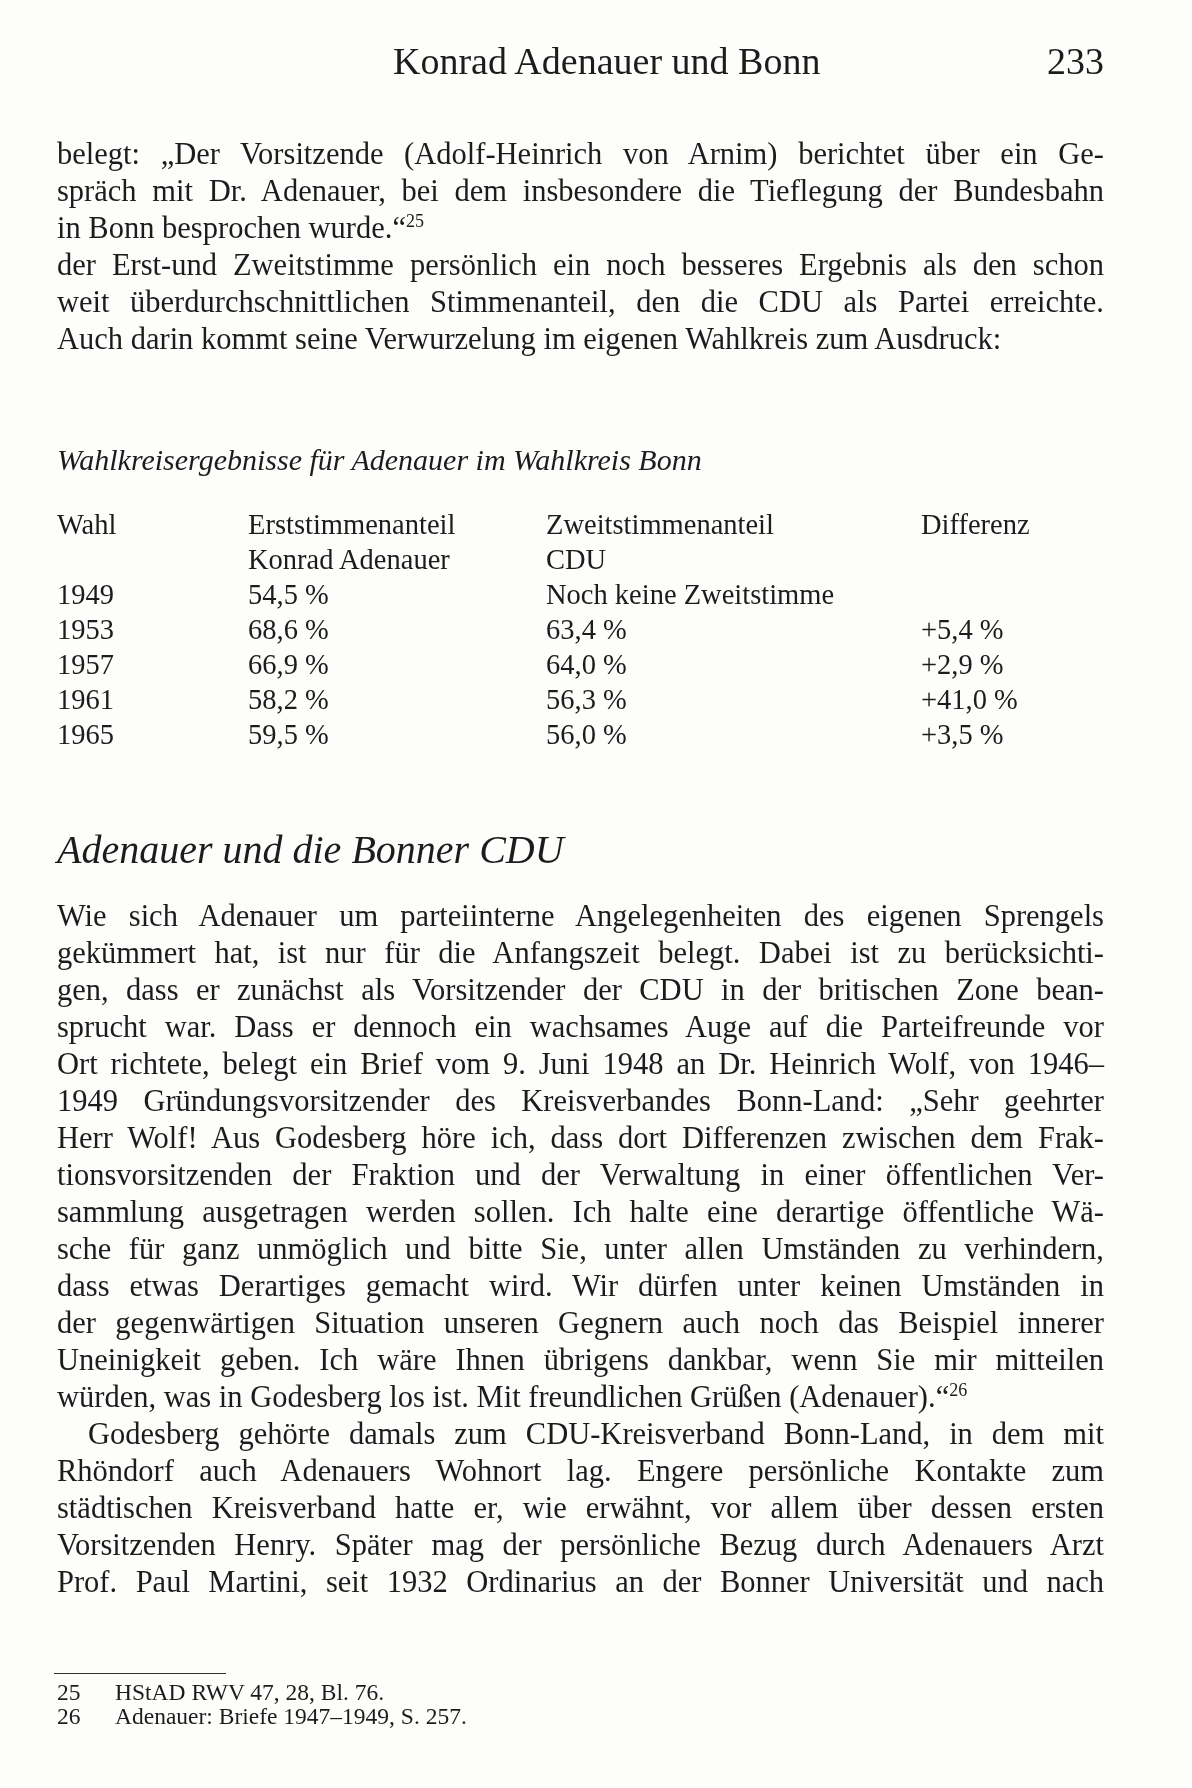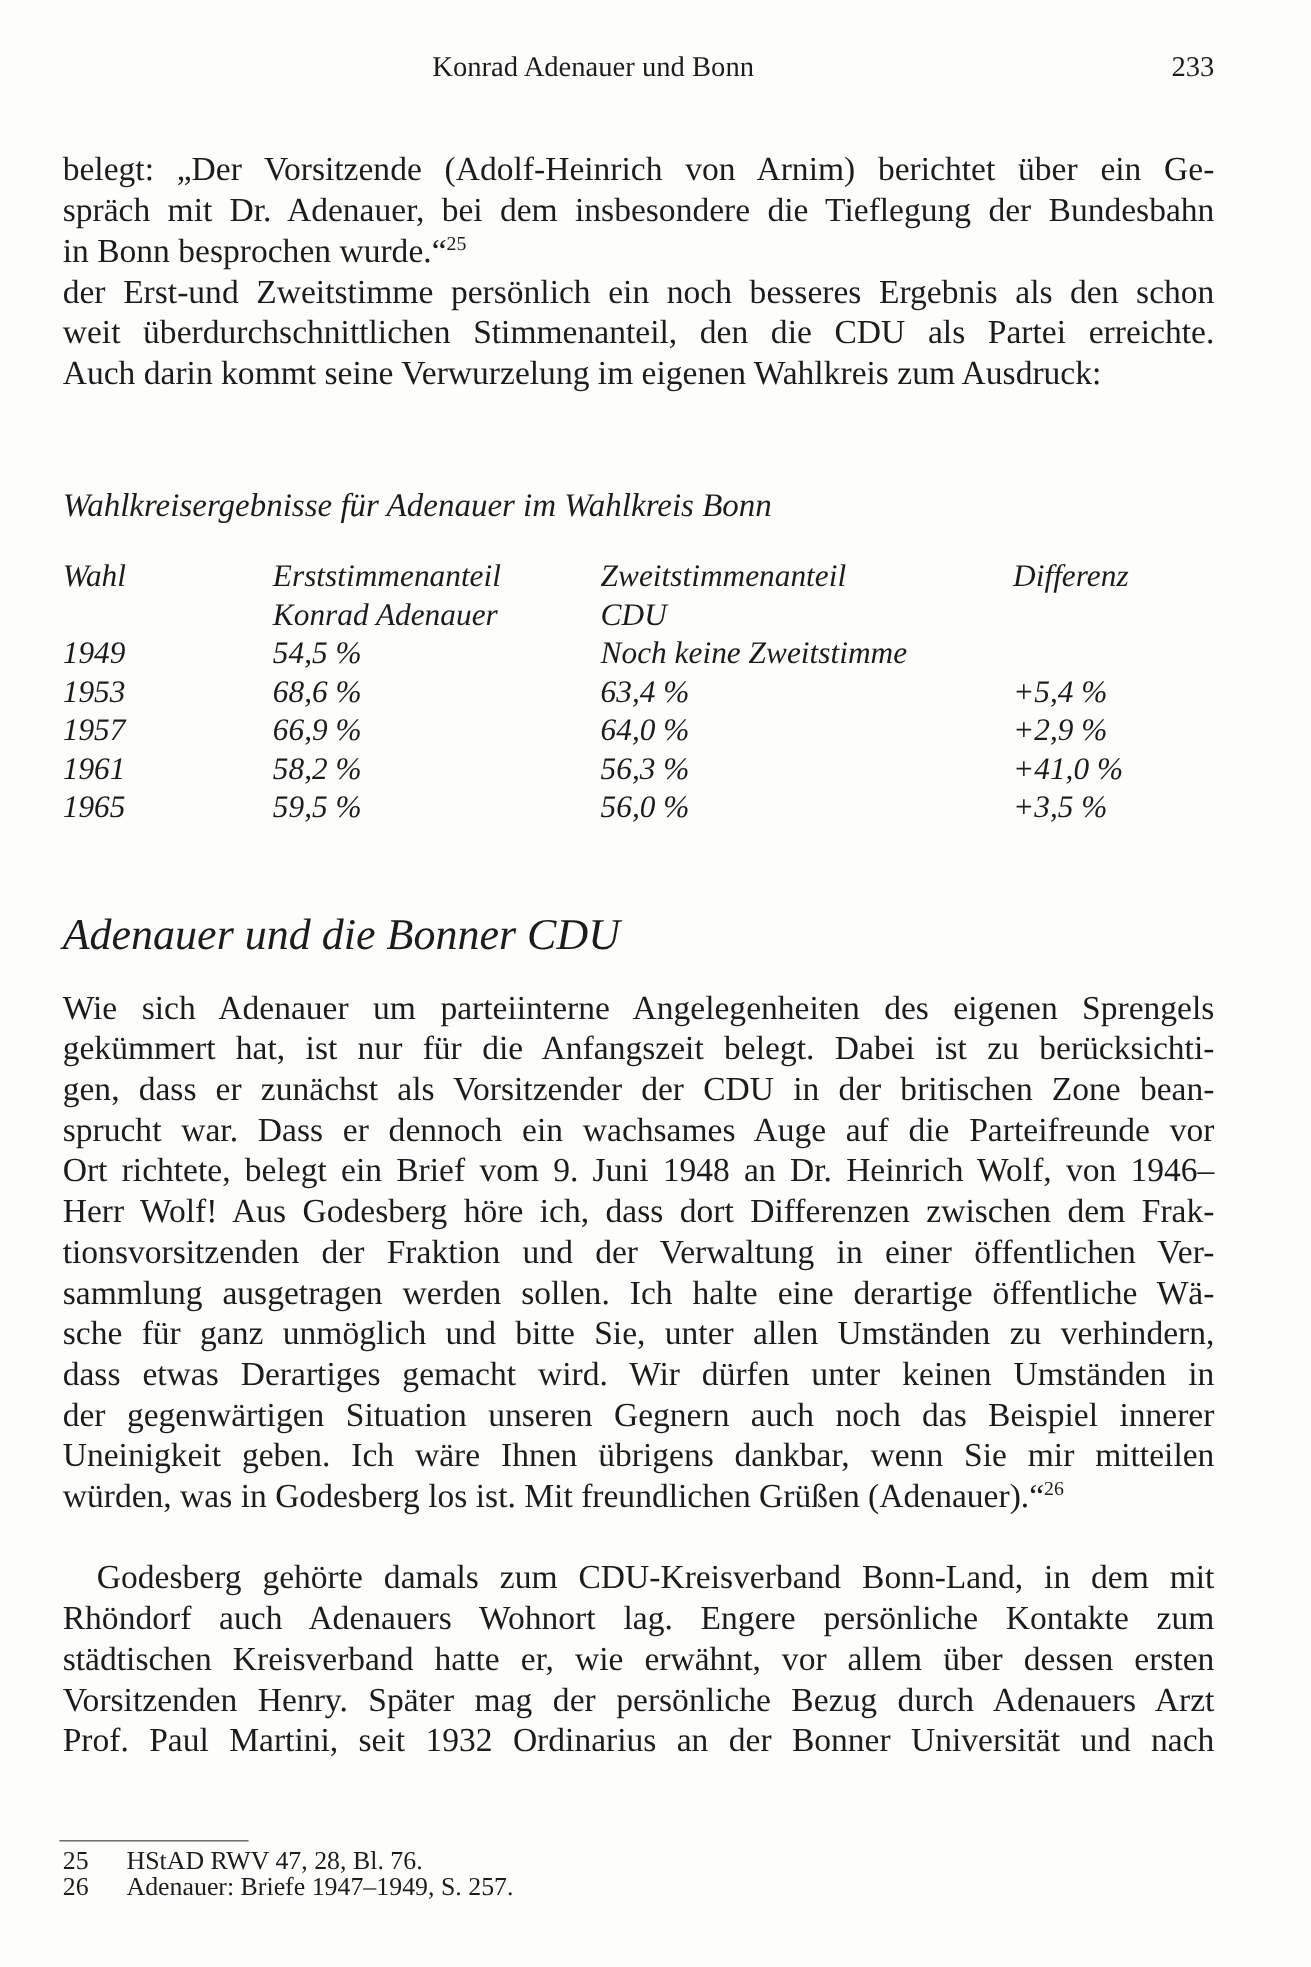--- a/index.html
+++ b/index.html
@@ -20,21 +20,21 @@
     left: 57px;
     top: 0;
     width: 1047px;
   }
   .running-head {
     position: absolute;
     top: 41px;
     left: 0;
     width: 1047px;
     height: 40px;
-    font-size: 26px;
+    font-size: 38px;
     line-height: 40px;
   }
   .running-title {
     position: absolute;
     left: 336px;
     top: 0;
     white-space: nowrap;
   }
   .page-number {
     position: absolute;
@@ -86,21 +86,20 @@
     line-height: 35px;
   }
   .t-row {
     position: relative;
     height: 35px;
     white-space: nowrap;
   }
   .t-cell {
     position: absolute;
     top: 0;
-    font-style: italic;
   }
   .c1 { left: 0; }
   .c2 { left: 191px; }
   .c3 { left: 489px; }
   .c4 { left: 864px; }
   .c4.num { left: 864px; }
   .section-heading {
     position: absolute;
     left: 0;
     top: 830px;
@@ -207,20 +206,21 @@
   </div>
 
   <div class="section-heading">Adenauer und die Bonner CDU</div>
 
   <div class="body-block" style="top:898px;">
     <span class="line">Wie sich Adenauer um parteiinterne Angelegenheiten des eigenen Sprengels</span>
     <span class="line">gekümmert hat, ist nur für die Anfangszeit belegt. Dabei ist zu berücksichti-</span>
     <span class="line">gen, dass er zunächst als Vorsitzender der CDU in der britischen Zone bean-</span>
     <span class="line">sprucht war. Dass er dennoch ein wachsames Auge auf die Parteifreunde vor</span>
     <span class="line">Ort richtete, belegt ein Brief vom 9. Juni 1948 an Dr. Heinrich Wolf, von 1946–</span>
+    <span class="line">1949 Gründungsvorsitzender des Kreisverbandes Bonn-Land: „Sehr geehrter</span>
     <span class="line">Herr Wolf! Aus Godesberg höre ich, dass dort Differenzen zwischen dem Frak-</span>
     <span class="line">tionsvorsitzenden der Fraktion und der Verwaltung in einer öffentlichen Ver-</span>
     <span class="line">sammlung ausgetragen werden sollen. Ich halte eine derartige öffentliche Wä-</span>
     <span class="line">sche für ganz unmöglich und bitte Sie, unter allen Umständen zu verhindern,</span>
     <span class="line">dass etwas Derartiges gemacht wird. Wir dürfen unter keinen Umständen in</span>
     <span class="line">der gegenwärtigen Situation unseren Gegnern auch noch das Beispiel innerer</span>
     <span class="line">Uneinigkeit geben. Ich wäre Ihnen übrigens dankbar, wenn Sie mir mitteilen</span>
     <span class="line last"><span>würden, was in Godesberg los ist. Mit freundlichen Grüßen (Adenauer).“</span><sup class="fn">26</sup></span>
   </div>
 

